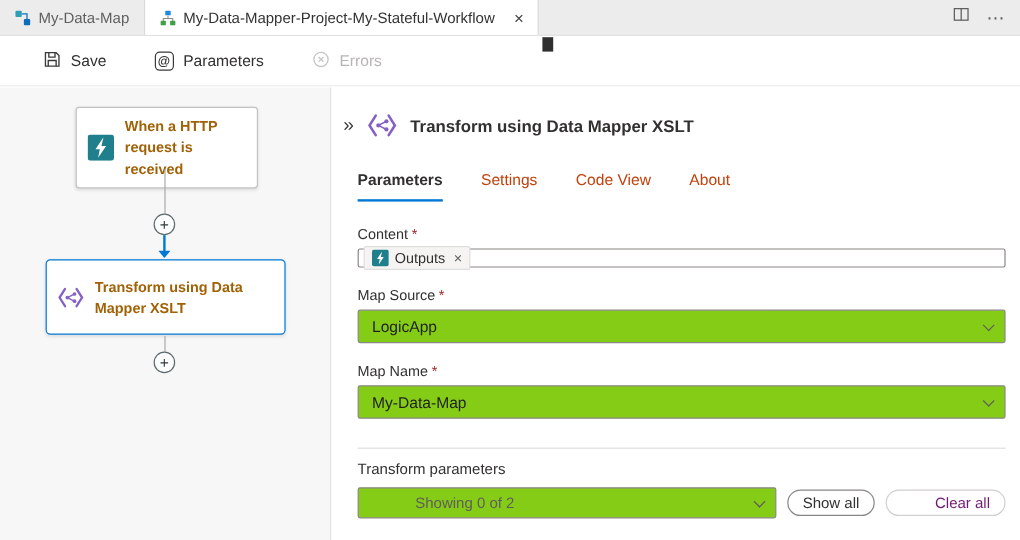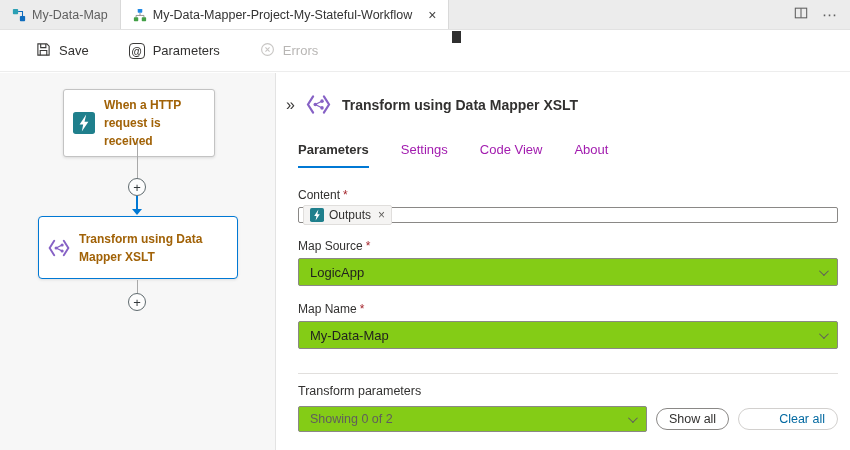--- a/index.html
+++ b/index.html
@@ -54,21 +54,21 @@
   .plus.p2 { top:220px; }
 
   
   .panel { flex:1; background:#fff; padding:18px 12px 0 10px; }
   .panel-header { display:flex; align-items:center; gap:10px; }
   .collapse { font-size:16px; color:#3b3a39; cursor:pointer; line-height:1; }
   .panel-icon { display:inline-flex; }
   .panel-title { font-size:14px; font-weight:700; color:#323130; }
 
   .panel-tabs { display:flex; gap:32px; margin:24px 0 0 12px; }
-  .ptab { font-size:13px; color:#a21caf; padding-bottom:9px; cursor:pointer; border-bottom:2px solid transparent; }
+  .ptab { font-size:13px; color:#c2410c; padding-bottom:9px; cursor:pointer; border-bottom:2px solid transparent; }
   .ptab.active { color:#323130; font-weight:600; border-bottom-color:var(--accent,#0078d4); }
 
   .fields { margin-left:12px; width:540px; }
   .flabel { font-size:12px; color:#323130; margin:16px 0 5px; }
   .flabel.first { margin-top:20px; }
   .req { color:var(--required,#a4262c); margin-left:3px; }
 
   .input { height:16px; border:1px solid #8a8886; border-radius:2px; display:flex; align-items:center;
            padding:2px 4px; background:#fff; cursor:text; }
   .token { display:inline-flex; align-items:center; gap:5px; padding:2px 6px; background:#f5f4f3;
@@ -79,24 +79,24 @@
   .dropdown { height:28px; border:1px solid #8a8886; border-radius:2px; display:flex; align-items:center;
               justify-content:space-between; padding:0 11px; font-size:13px; color:#201f1e; background:#84cc16;
               cursor:pointer; }
   .chev { width:7px; height:7px; border-right:1.4px solid #605e5c; border-bottom:1.4px solid #605e5c;
           transform:rotate(45deg) translateY(-2px); flex:0 0 auto; }
 
   .divider { border:none; border-top:1px solid #e1dfdd; margin:24px 0 0 12px; width:540px; }
   .adv-label { margin:10px 0 8px 12px; font-size:12.5px; color:#323130; }
   .adv-row { display:flex; align-items:center; gap:9px; margin-left:12px; width:540px; }
   .adv-dd { width:393px; height:26px; }
-  .adv-dd .muted { color:#605e5c; font-size:12.5px; }
+  .adv-dd .muted { color:#605e5c; font-size:12.5px;margin-left:36px; }
   .sbtn { height:22px; padding:0 12px; background:#fff; border:1px solid #8a8886; border-radius:12px;
           font-family:inherit; font-size:12.5px; color:#323130; cursor:pointer; white-space:nowrap; }
-  .sbtn.disabled { color:#0369a1; border-color:#d2d0ce; cursor:default;padding-left:40px; }
+  .sbtn.disabled { color:#701a75; border-color:#d2d0ce; cursor:default;padding-left:40px; }
 
   .artifact { position:absolute; left:452px; top:31px; width:9px; height:12px; background:#2f2f2f; }
 </style>
 </head>
 <body>
 
 <div class="tabbar">
   <div class="tab">
     <span class="tabicon">
       <svg width="14" height="14" viewBox="0 0 16 16">

